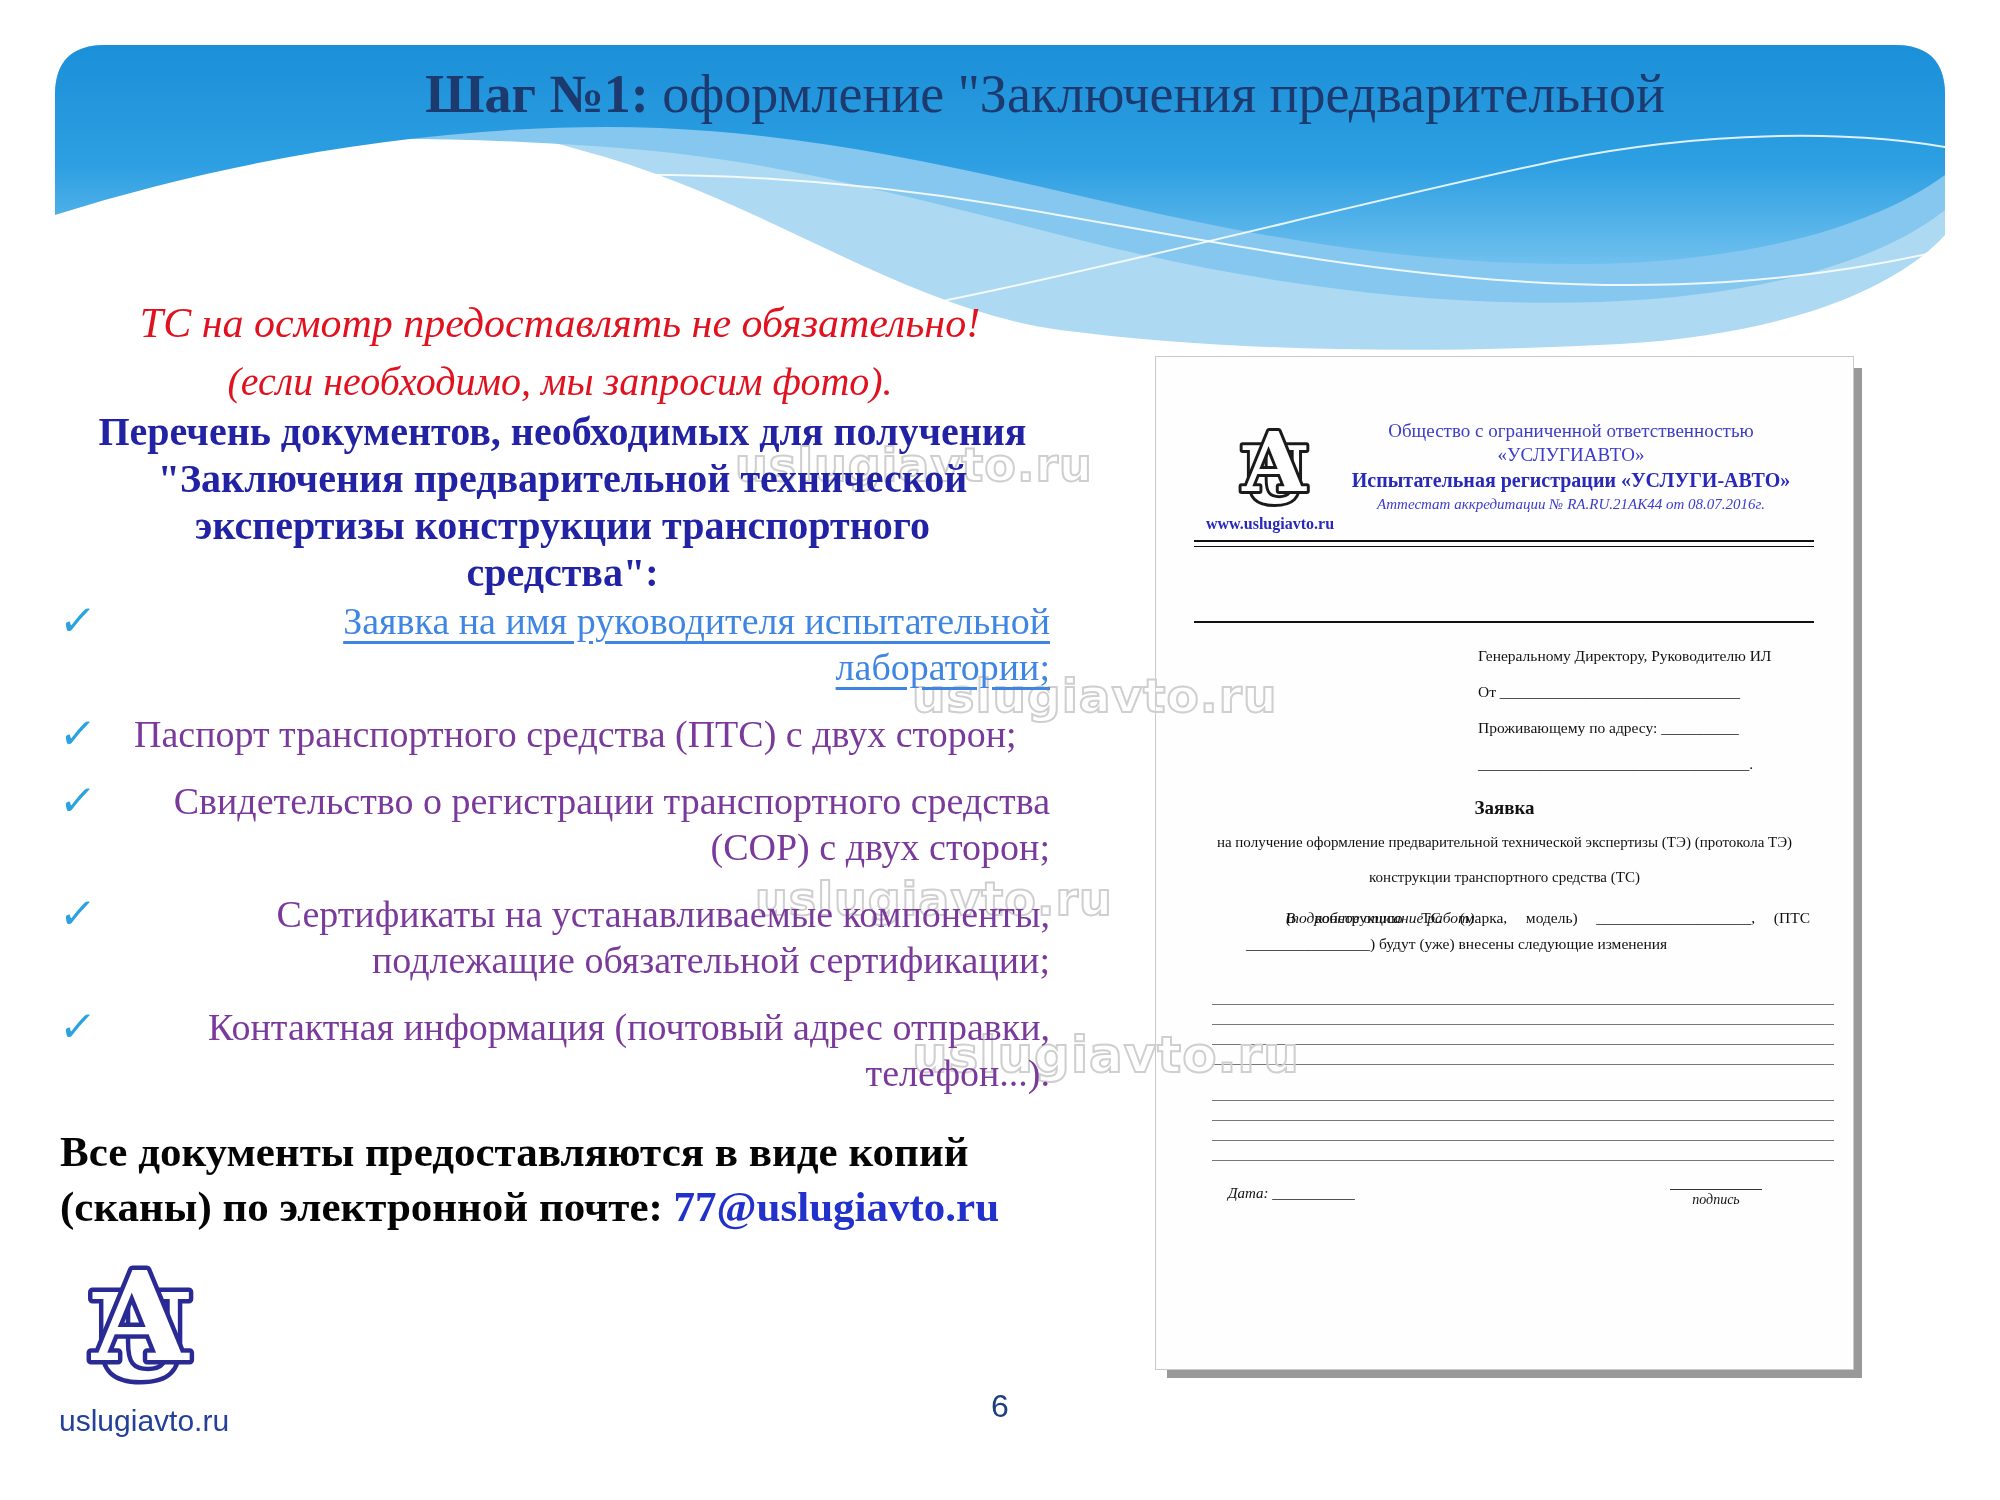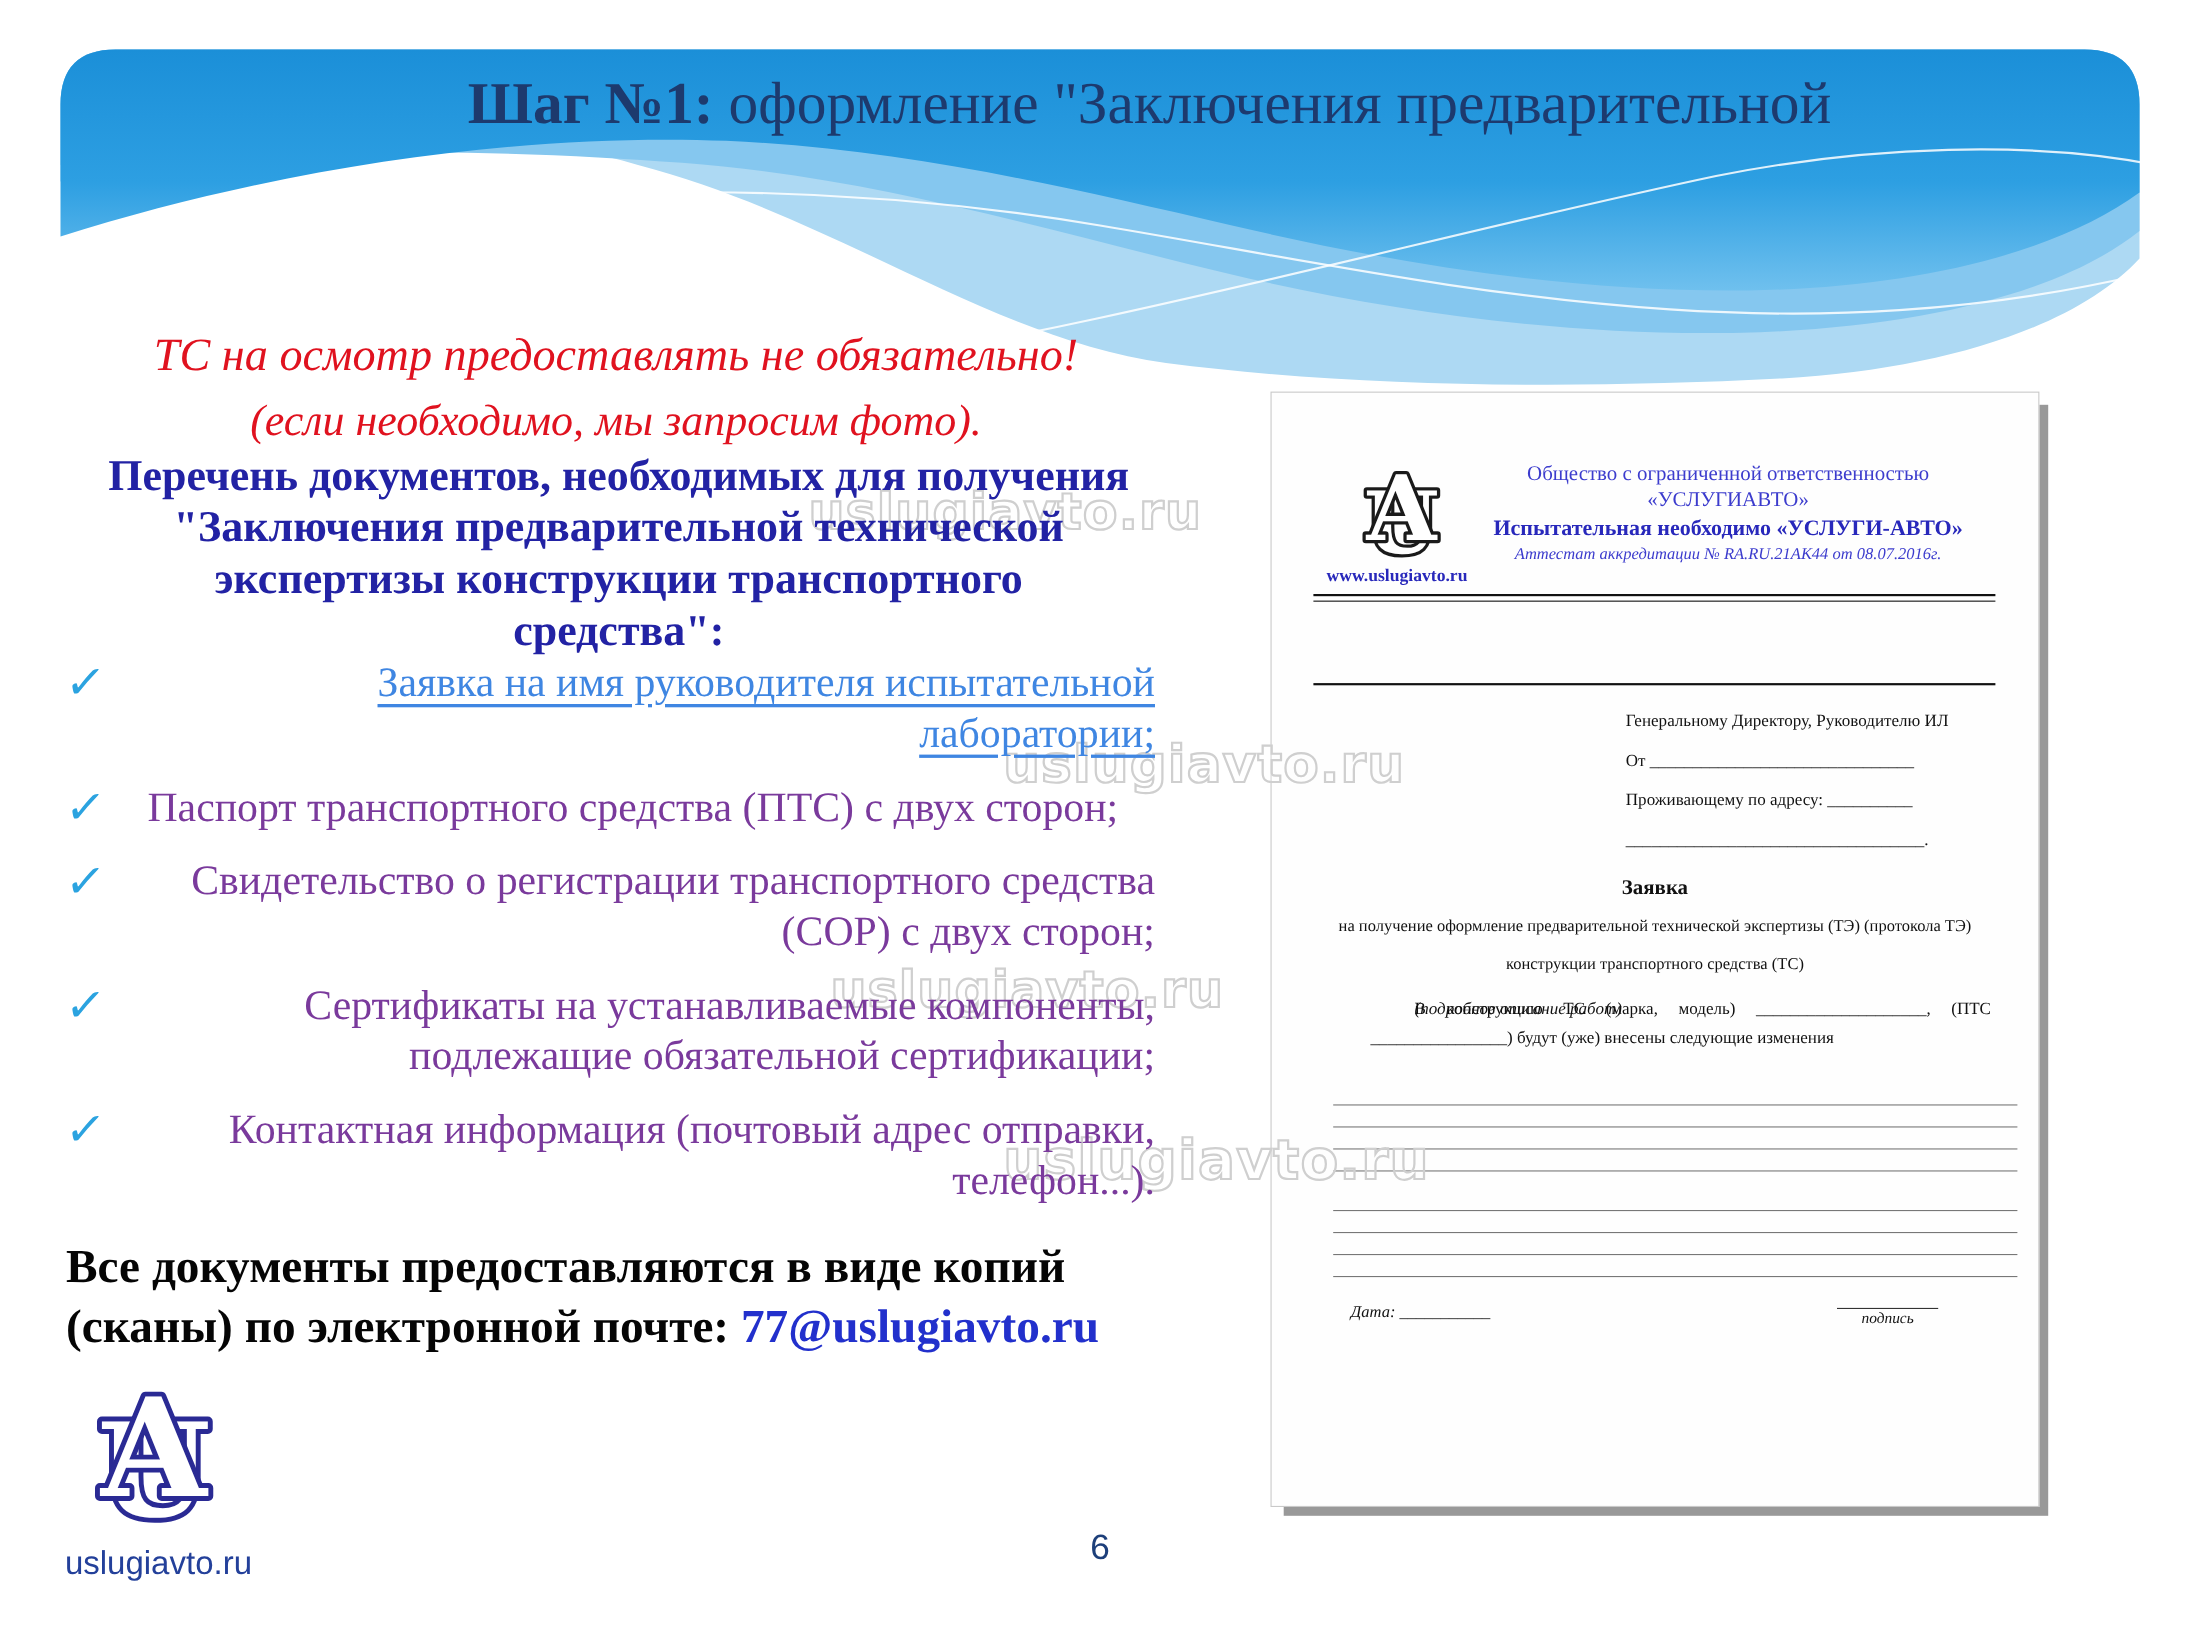--- a/index.html
+++ b/index.html
@@ -173,21 +173,21 @@
   <svg class="doc-logo" width="100" height="105" viewBox="0 0 100 105">
     <g font-family="DejaVu Serif, serif" font-weight="bold" text-anchor="middle" fill="#ffffff" stroke="#1a1a1a" paint-order="stroke" stroke-linejoin="round">
       <text x="50" y="88" font-size="78" stroke-width="6">U</text>
       <text x="50" y="76" font-size="82" stroke-width="6">A</text>
     </g>
   </svg>
 
   <div class="org-block">
     <div class="org-l1">Общество с ограниченной ответственностью</div>
     <div class="org-l2">«УСЛУГИАВТО»</div>
-    <div class="org-l3">Испытательная необходимо «УСЛУГИ-АВТО»</div>
+    <div class="org-l3">Испытательная регистрации «УСЛУГИ-АВТО»</div>
     <div class="org-l4">Аттестат аккредитации № RA.RU.21АК44 от 08.07.2016г.</div>
   </div>
 
   <div class="doc-site">www.uslugiavto.ru</div>
   <div class="rule-double"></div>
 
   <div class="rule-thick"></div>
 
   <div class="to-line">Генеральному Директору, Руководителю ИЛ</div>
   <div class="from-line">От _______________________________</div>

